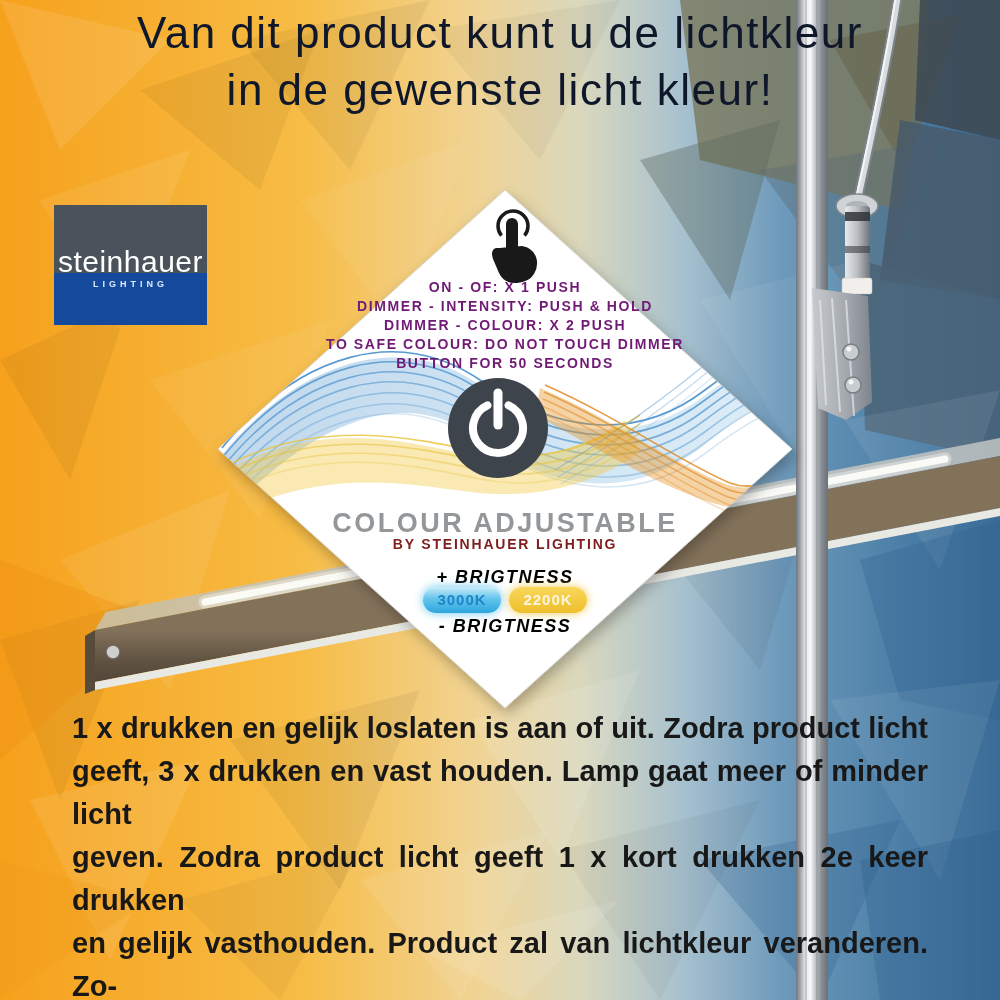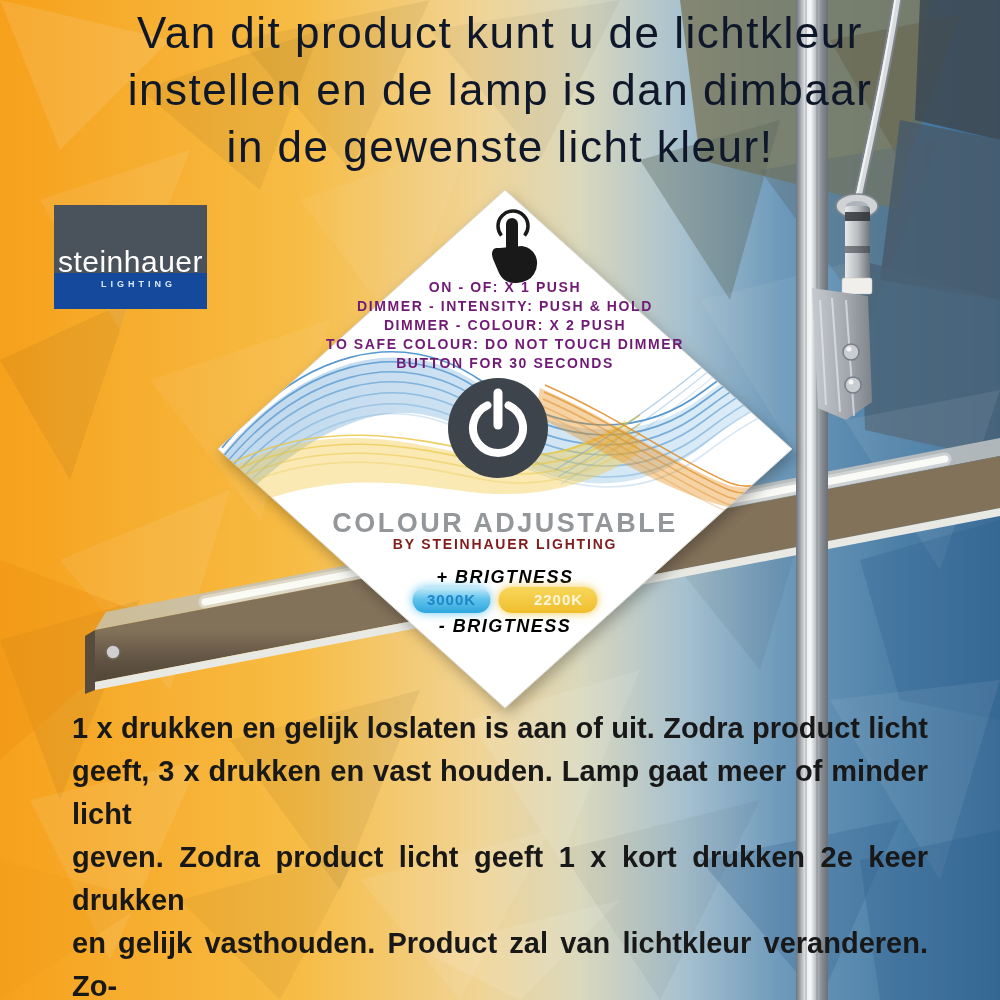--- a/index.html
+++ b/index.html
@@ -9,39 +9,39 @@
 
   
   .headline{position:absolute;left:0;right:0;top:4px;text-align:center;
             font-size:44px;line-height:57px;font-weight:300;letter-spacing:1.5px;
             color:#0f172a;}
   
   .logo{position:absolute;left:42px;top:205px;width:153px;height:120px;margin-left:12px;}
   .logo-gray{height:68px;background:#4a525c;position:relative;}
   .logo-brand{position:absolute;left:0;right:0;bottom:-6px;text-align:center;
               color:#ffffff;font-size:30px;font-weight:300;letter-spacing:.5px;}
-  .logo-blue{height:36px;background:#15499c;padding-left:47px;}
+  .logo-blue{height:52px;background:#15499c;text-align:center;}
   .logo-sub{padding-top:6px;font-size:9px;letter-spacing:4px;color:#dce9fb;font-weight:600;}
 
   
   .cardtext{position:absolute;left:505px;transform:translateX(-50%);
             text-align:center;white-space:nowrap;}
   .instructions{top:278px;font-size:14px;line-height:19px;font-weight:600;
                 letter-spacing:1.6px;color:#701a75;}
   .card-title{top:508px;font-size:27px;font-weight:600;letter-spacing:2.5px;color:#939799;}
   .card-sub{top:536px;font-size:14px;font-weight:600;letter-spacing:1.8px;color:#7f1d1d;}
   .bright{font-size:18px;font-weight:700;letter-spacing:1.5px;color:#000000;font-style:italic;}
   .bright-plus{top:567px;} .bright-minus{top:616px;}
   .pills{top:587px;display:flex;gap:8px;}
   .pill{width:78px;height:26px;border-radius:13px;font-size:15px;font-weight:700;
         letter-spacing:1px;line-height:26px;text-align:center;}
   .pill-cool{background:linear-gradient(180deg,#c8ecf9 0%,#64c4ec 45%,#2ea6de 100%);
              color:#1d86c8;box-shadow:0 0 10px rgba(90,195,240,.9);}
   .pill-warm{background:linear-gradient(180deg,#f8d75c 0%,#efbe2c 100%);
-             color:#fdf6dd;box-shadow:0 0 10px rgba(240,200,70,.9);padding-left:21px;}
+             color:#fdf6dd;box-shadow:0 0 10px rgba(240,200,70,.9);}
 
   
   .bodytext{position:absolute;left:72px;width:856px;top:707px;
             font-size:29px;line-height:43px;font-weight:600;color:#181818;}
   .bodytext .jl{text-align:justify;text-align-last:justify;}
 </style>
 </head>
 <body>
 
 <div class="stage">
@@ -222,39 +222,38 @@
       <g fill="#191919">
         <circle cx="513" cy="226" r="15" fill="none" stroke="#191919" stroke-width="3.5" pathLength="100" stroke-dasharray="72 28" stroke-dashoffset="61"></circle>
         <rect x="506" y="218" width="12" height="38" rx="6"></rect>
         <path d="M 496,248 q -6,2 -3,11 l 6,14 q 5,11 18,10 q 12,-1 17,-9 q 5,-9 2,-17 q -3,-9 -14,-11 l -22,2 z"></path>
       </g>
     </g>
   </svg>
 
   <div class="headline">
     <div>Van dit product kunt u de lichtkleur</div>
-    <div>instellen en de lamp is dan dimbaar</div>
     <div>in de gewenste licht kleur!</div>
   </div>
 
   <div class="logo">
     <div class="logo-gray">
       <div class="logo-brand">steinhauer</div>
     </div>
     <div class="logo-blue">
       <div class="logo-sub">LIGHTING</div>
     </div>
   </div>
 
   <div class="cardtext instructions">
     <div>ON - OF: X 1 PUSH</div>
     <div>DIMMER - INTENSITY: PUSH &amp; HOLD</div>
     <div>DIMMER - COLOUR: X 2 PUSH</div>
     <div>TO SAFE COLOUR: DO NOT TOUCH DIMMER</div>
-    <div>BUTTON FOR 30 SECONDS</div>
+    <div>BUTTON FOR 50 SECONDS</div>
   </div>
 
   <div class="cardtext card-title">COLOUR ADJUSTABLE</div>
   <div class="cardtext card-sub">BY STEINHAUER LIGHTING</div>
   <div class="cardtext bright bright-plus">+ BRIGTNESS</div>
 
   <div class="cardtext pills">
     <div class="pill pill-cool">3000K</div>
     <div class="pill pill-warm">2200K</div>
   </div>

